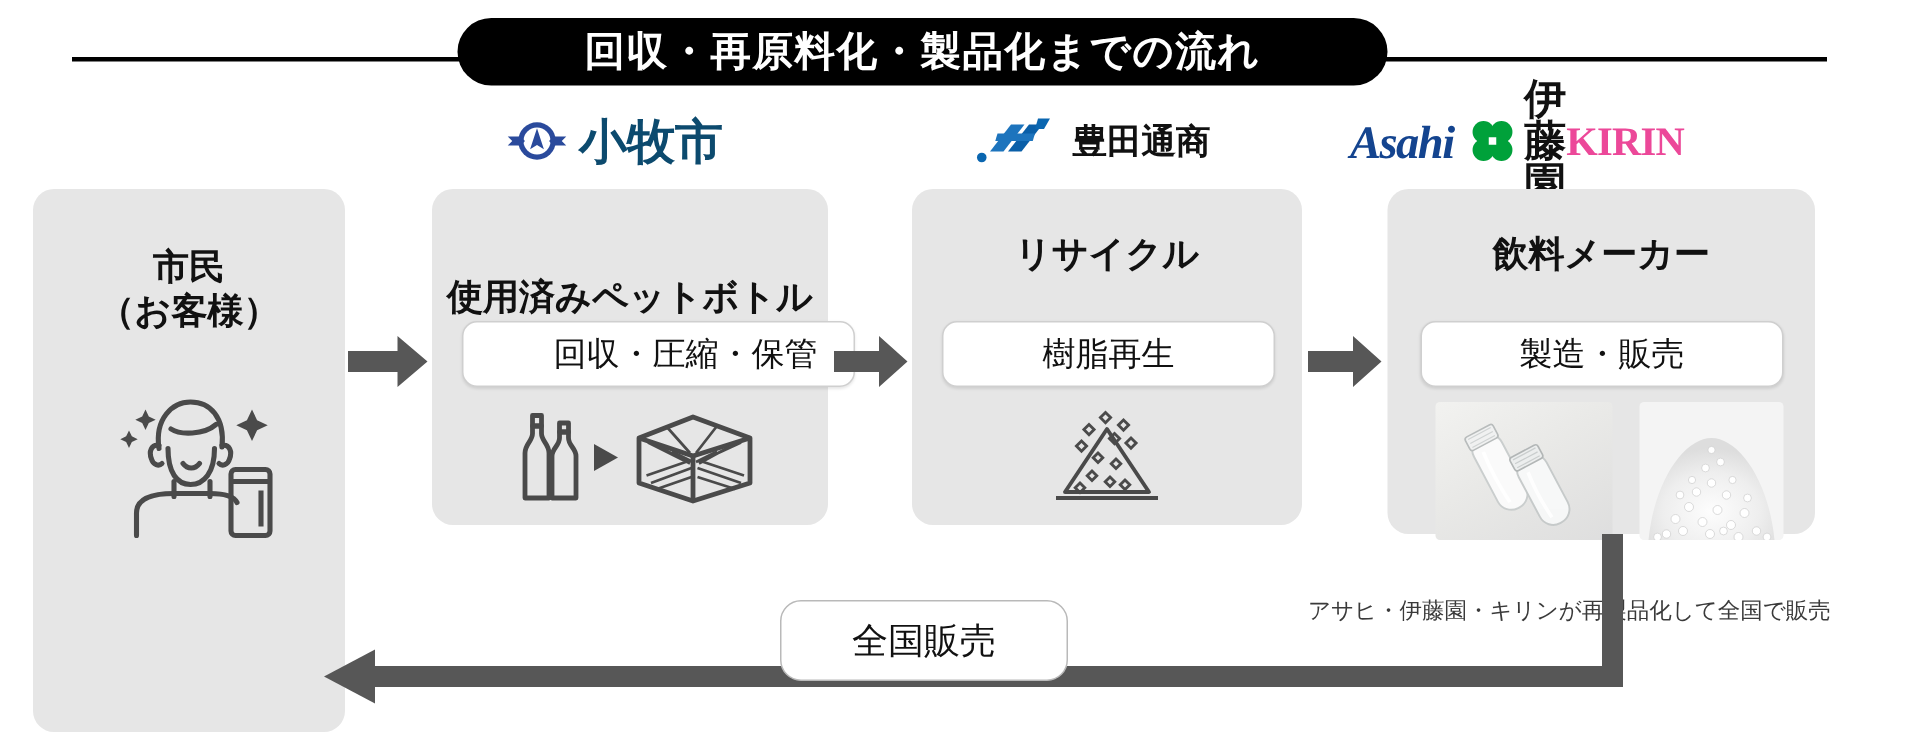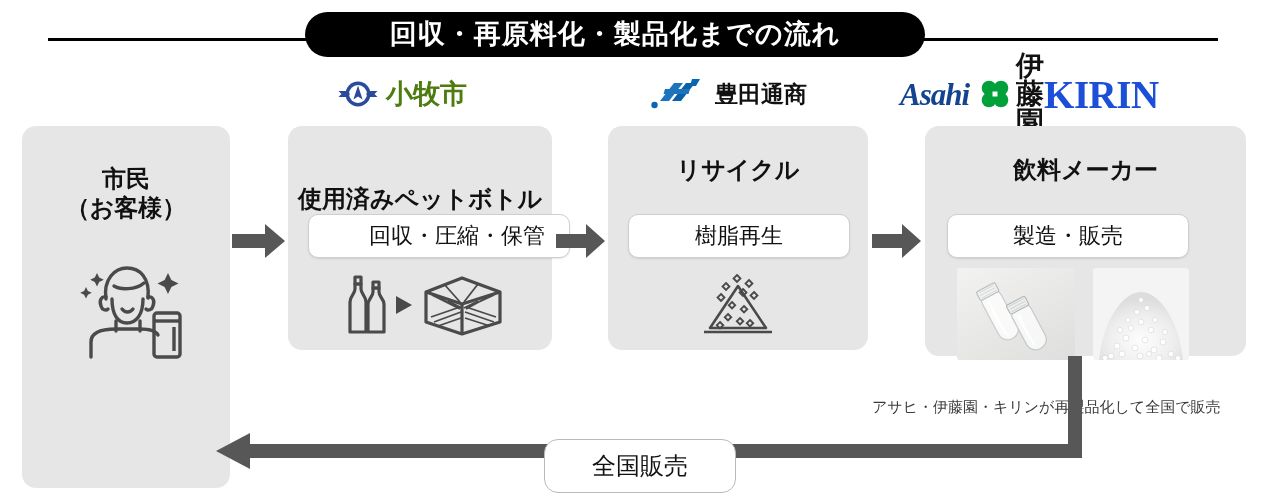--- a/index.html
+++ b/index.html
@@ -25,33 +25,33 @@
     line-height:1;white-space:nowrap;
   }
 
   
   .logo-row{position:absolute;top:74px;height:40px;display:flex;align-items:center;}
   .logo-komaki{left:338px;}
   .logo-toyotsu{left:650px;}
   .logo-makers{left:900px;}
 
   .komaki-mark{width:40px;height:32px;margin-right:8px;flex:0 0 auto;}
-  .komaki-text{font-size:27px;font-weight:bold;color:#4d7c0f;letter-spacing:0px;line-height:1;}
+  .komaki-text{font-size:32px;font-weight:bold;color:#0c4a6e;letter-spacing:0px;line-height:1;}
 
   .tt-mark{width:56px;height:34px;margin-right:9px;flex:0 0 auto;}
   .tt-text{font-size:23px;font-weight:bold;color:#111;line-height:1;}
 
   .asahi{
     font-family:"Liberation Serif","DejaVu Serif",serif;
     font-style:italic;font-weight:bold;font-size:31px;color:#14448f;
     letter-spacing:-1px;line-height:1;margin-right:10px;
   }
   .clover{width:32px;height:30px;margin-right:5px;flex:0 0 auto;}
   .itoen{font-size:28px;font-weight:bold;color:#111;line-height:1;margin-right:0;}
-  .kirin{font-size:39px;font-weight:bold;color:#1d4ed8;letter-spacing:-0.5px;line-height:1;
+  .kirin{font-size:27px;font-weight:bold;color:#ec4899;letter-spacing:-0.5px;line-height:1;
          font-family:"Liberation Serif","DejaVu Serif",serif;}
 
   
   .box{
     position:absolute;background:#e6e6e6;border-radius:14px;
   }
   .box-title{
     position:absolute;left:0;right:0;text-align:center;
     font-size:24px;font-weight:bold;color:#111;line-height:1.22;
     white-space:pre-line;
@@ -212,21 +212,21 @@
         <path d="M56 20 l3.4 3.4 -3.4 3.4 -3.4 -3.4 z"></path>
         <path d="M23 22 l3.4 3.4 -3.4 3.4 -3.4 -3.4 z"></path>
       </g>
     </svg>
   </div>
 
   <svg class="arrow-right" style="left:872px;top:217px;width:50px;" viewBox="0 0 50 48">
     <path d="M0 17 L30 17 L30 7 L49 24 L30 41 L30 31 L0 31 Z" fill="#575757"></path>
   </svg>
 
-  <div class="box" style="left:925px;top:126px;width:285px;height:230px;padding-left:36px;">
+  <div class="box" style="left:925px;top:126px;width:285px;height:230px;">
     <div class="box-title" style="top:29px;">飲料メーカー</div>
     <div class="pill" style="left:22px;top:88px;width:240px;height:42px;">製造・販売</div>
 
     <div class="photo" style="left:32px;top:142px;width:118px;height:92px;
          background:linear-gradient(150deg,#f2f2f0 0%,#e9e9e7 45%,#dedede 100%);">
       <svg viewBox="0 0 118 92" style="width:118px;height:92px;">
         <g transform="rotate(-28 59 46)">
           <rect x="34" y="12" width="21" height="54" rx="10" fill="#fbfbfb" stroke="#c9cdcd" stroke-width="1.3" opacity="0.95"></rect>
           <rect x="34" y="8" width="21" height="10" rx="2" fill="#f0f1f1" stroke="#b8bcbc" stroke-width="1.1"></rect>
           <path d="M36 10 h17 M36 13 h17 M36 16 h17" stroke="#cfd3d3" stroke-width="0.8"></path>
@@ -281,15 +281,15 @@
     </div>
   </div>
 
   <div class="caption" style="left:872px;top:398px;">アサヒ・伊藤園・キリンが再製品化して全国で販売</div>
 
   <div class="ret-v" style="left:1068px;top:356px;width:14px;height:102px;"></div>
   <div class="ret-h" style="left:248px;top:444px;width:834px;height:14px;"></div>
   <svg style="position:absolute;left:216px;top:431px;width:40px;height:40px;" viewBox="0 0 40 40">
     <path d="M0 20 L34 2 L34 38 Z" fill="#575757"></path>
   </svg>
-  <div class="ret-pill" style="left:520px;top:439px;width:190px;height:52px;margin-left:24px;">全国販売</div>
+  <div class="ret-pill" style="left:520px;top:400px;width:190px;height:52px;">全国販売</div>
 
 </div>
 
 </body></html>

